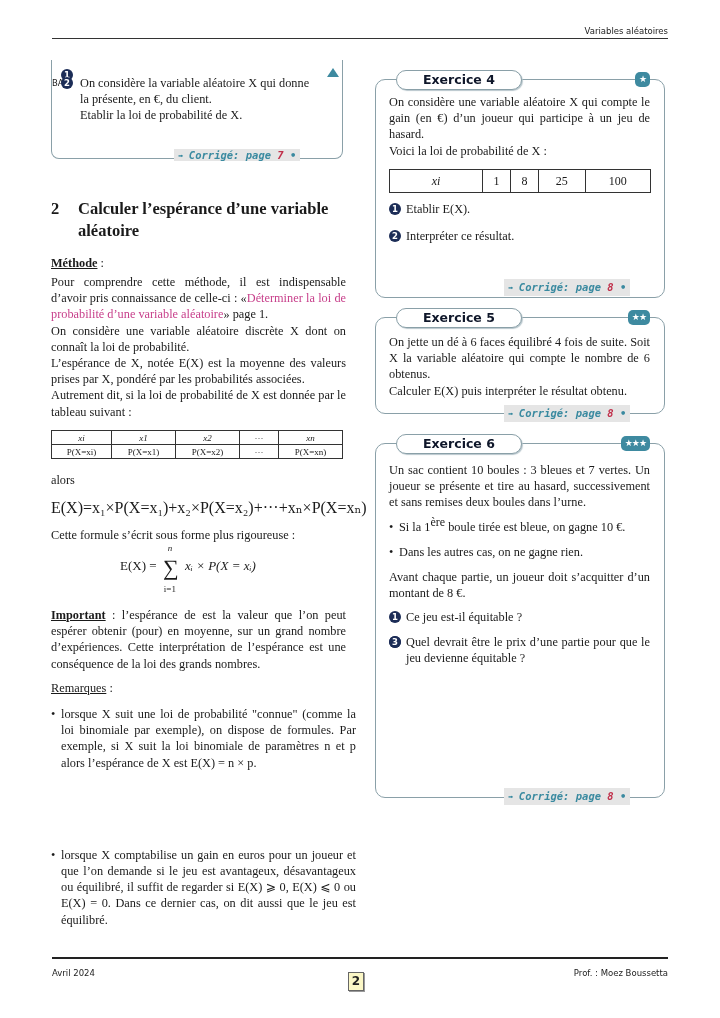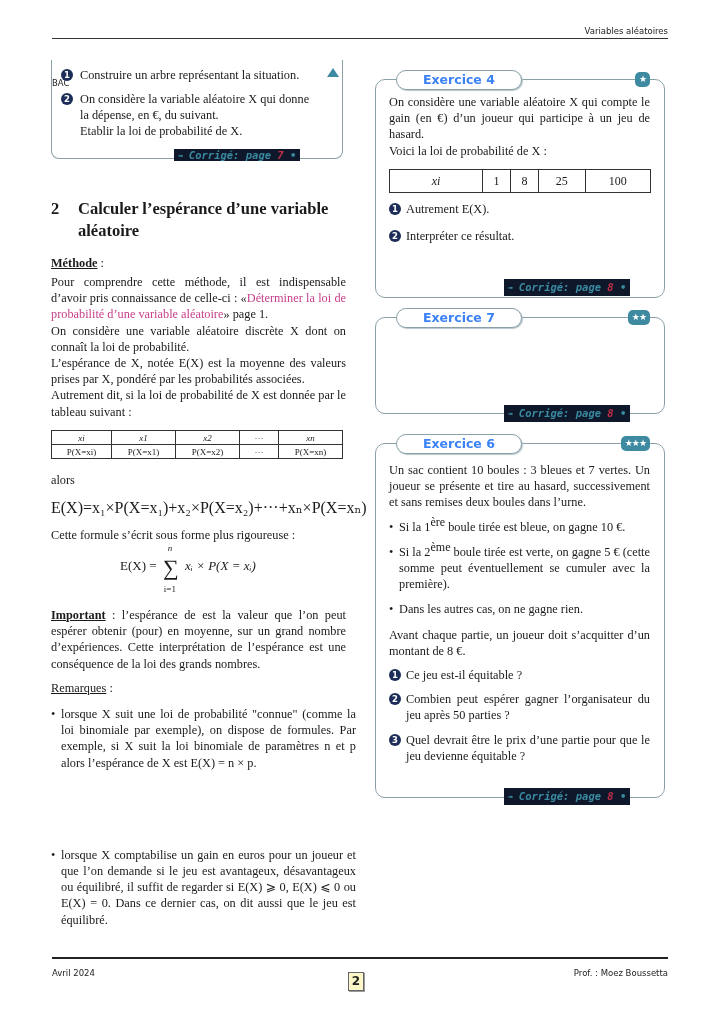--- a/index.html
+++ b/index.html
@@ -25,21 +25,21 @@
              border-bottom: 1px solid #8aa0a8; border-radius: 0 0 8px 8px; }
   .item { position: relative; padding-left: 28px; margin-bottom: 8px; }
   .num { position: absolute; left: 9px; top: 2px; width: 12px; height: 12px; border-radius: 50%;
          background: #1c2d57; color: #fff; font-family: "DejaVu Sans", sans-serif; font-size: 8.5px;
          font-weight: bold; text-align: center; line-height: 12px; }
   .tri { position: absolute; right: 3px; top: 8px; width: 0; height: 0;
          border-left: 6px solid transparent; border-right: 6px solid transparent;
          border-bottom: 9px solid #3e8aa0; }
   .corrige { position: absolute; font-family: "DejaVu Sans Mono", "Liberation Mono", monospace;
              font-size: 10.5px; font-style: italic; font-weight: bold; color: #3a8aa0;
-             background: #0f172a; padding: 0 4px; }
+             background: #e5e5e5; padding: 0 4px; }
   .corrige .pg { color: #c02f4a; }
   .corrige .arr { color: #3a8aa0; font-style: normal; font-size: 9px; }
   .corrige .dot { color: #3a8aa0; font-style: normal; }
 
   .sec { position: absolute; left: 51px; top: 198px; width: 300px; font-size: 16.5px; font-weight: bold; line-height: 22px; }
   .sec .n { position: absolute; left: 0; top: 0; }
   .sec .t { margin-left: 27px; display: block; }
 
   .p { position: absolute; left: 51px; width: 295px; font-size: 12.3px; line-height: 16.2px; text-align: justify; }
   .u { text-decoration: underline; }
@@ -58,21 +58,21 @@
   .sigma .sub { position: absolute; bottom: -13px; left: 4px; font-size: 9px; }
 
   .bul { position: relative; padding-left: 10px; }
   .bul::before { content: "•"; position: absolute; left: 0; top: 0; }
 
   
   .ex { position: absolute; left: 375px; width: 288px; border: 1px solid #8aa0a8; border-radius: 10px;
         font-size: 12.3px; line-height: 16.2px; }
   .ex-tab { position: absolute; left: 20px; top: -10px; background: #fff; border: 1px solid #8aa0a8;
             border-radius: 10px; padding: 1px 26px; font-family: "DejaVu Sans", sans-serif;
-            font-weight: bold; font-size: 12.5px; color: #3b82f6; box-shadow: 1px 1px 1px #b8c6cc; }
+            font-weight: bold; font-size: 12.5px; color: #0f172a; box-shadow: 1px 1px 1px #b8c6cc; }
   .ex-stars { position: absolute; right: 14px; top: -8px; background: #3e8aa0; border-radius: 5px;
               color: #fff; font-size: 9px; padding: 1px 4px; line-height: 13px; letter-spacing: -1px; }
   .ex-body { padding: 14px 14px 6px 13px; text-align: justify; }
   .ex .item { padding-left: 17px; margin-top: 8px; margin-bottom: 0; }
   .ex .num { left: 0; }
   table.law { border-collapse: collapse; width: 262px; margin: 10px 0 8px 0; font-size: 12px; text-align: center; }
   table.law td { border: 1px solid #333; height: 20px; }
   sup { font-size: 12px; vertical-align: 5px; line-height: 0; }
 </style>
 </head>
@@ -82,26 +82,25 @@
   <span class="l">BAC</span>
   <span class="r">Variables aléatoires</span>
 </div>
 <div class="hdr-line"></div>
 
 <div class="contbox">
   <span class="tri"></span>
   <div style="padding-top:7px;">
     <div class="item" style="font-size:12.3px; line-height:16px;">
       <span class="num">1</span>
-      <span>Construire un arbre représentant la situation.</span>
     </div>
     <div class="item" style="font-size:12.3px; line-height:16px;">
       <span class="num">2</span>
       <span>On considère la variable aléatoire X qui donne</span><br>
-      <span>la dépense, en €, du suivant.</span><br>
+      <span>la présente, en €, du client.</span><br>
       <span>Etablir la loi de probabilité de X.</span>
     </div>
   </div>
   <div class="corrige" style="left:122px; top:89px;">
     <span class="arr">➠ </span><span>Corrigé: page</span> <span class="pg">7</span><span class="dot"> •</span>
   </div>
 </div>
 
 <div class="sec">
   <span class="n">2</span>
@@ -169,47 +168,50 @@
       <tbody>
           <tr>
         <td class="it" style="width:90px;">xi</td>
         <td>1</td>
         <td>8</td>
         <td>25</td>
         <td>100</td>
       </tr>
     </tbody>
       </table>
-    <div class="item"><span class="num">1</span><span>Autrement E(X).</span></div>
+    <div class="item"><span class="num">1</span><span>Etablir E(X).</span></div>
     <div class="item" style="margin-top:11px;"><span class="num">2</span><span>Interpréter ce résultat.</span></div>
   </div>
   <div class="corrige" style="left:128px; top:199px;">
     <span class="arr">➠ </span><span>Corrigé: page</span> <span class="pg">8</span><span class="dot"> •</span>
   </div>
 </div>
 
 <div class="ex" style="top:317px; height:95px;">
-  <div class="ex-tab">Exercice 7</div>
+  <div class="ex-tab">Exercice 5</div>
   <div class="ex-stars">★★</div>
+  <div class="ex-body" style="padding-top:16px;">
+    <div>On jette un dé à 6 faces équilibré 4 fois de suite. Soit X la variable aléatoire qui compte le nombre de 6 obtenus.</div>
+    <div>Calculer E(X) puis interpréter le résultat obtenu.</div>
+  </div>
   <div class="corrige" style="left:128px; top:87px;">
     <span class="arr">➠ </span><span>Corrigé: page</span> <span class="pg">8</span><span class="dot"> •</span>
   </div>
 </div>
 
 <div class="ex" style="top:443px; height:353px;">
   <div class="ex-tab">Exercice 6</div>
   <div class="ex-stars">★★★</div>
   <div class="ex-body" style="padding-top:18px;">
     <div>Un sac contient 10 boules : 3 bleues et 7 vertes. Un joueur se présente et tire au hasard, successivement et sans remises deux boules dans l’urne.</div>
     <div class="bul" style="margin-top:8px;"><span>Si la 1</span><sup>ère</sup><span> boule tirée est bleue, on gagne 10 €.</span></div>
-    <div class="bul" style="margin-top:9px;"><span>Si la 2</span><sup>ème</sup><span> boule tirée est verte, on gagne 5 € (cette somme peut éventuellement se cumuler avec la première).</span></div>
     <div class="bul" style="margin-top:9px;">Dans les autres cas, on ne gagne rien.</div>
     <div style="margin-top:9px;">Avant chaque partie, un joueur doit s’acquitter d’un montant de 8 €.</div>
     <div class="item"><span class="num">1</span><span>Ce jeu est-il équitable ?</span></div>
-    <div class="item"><span class="num">2</span><span>Combien peut espérer gagner l’organisateur du jeu après 50 parties ?</span></div>
+    <div class="item"><span class="num">2</span></div>
     <div class="item"><span class="num">3</span><span>Quel devrait être le prix d’une partie pour que le jeu devienne équitable ?</span></div>
   </div>
   <div class="corrige" style="left:128px; top:344px;">
     <span class="arr">➠ </span><span>Corrigé: page</span> <span class="pg">8</span><span class="dot"> •</span>
   </div>
 </div>
 
 <div class="ftr-line"></div>
 <div class="ftr">
   <span class="l">Avril 2024</span>

